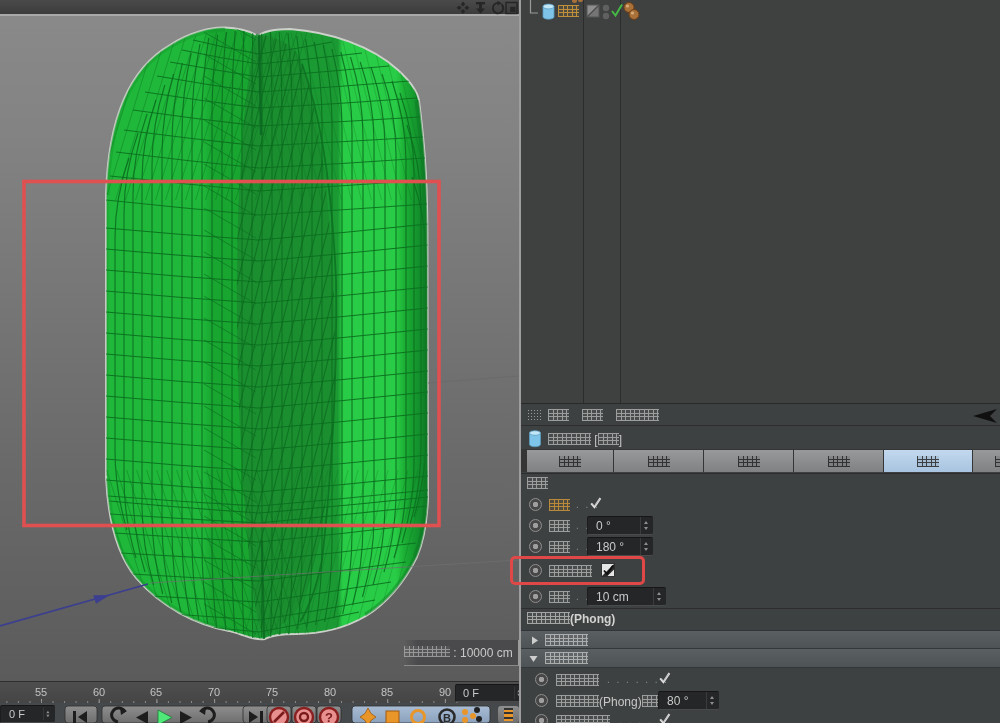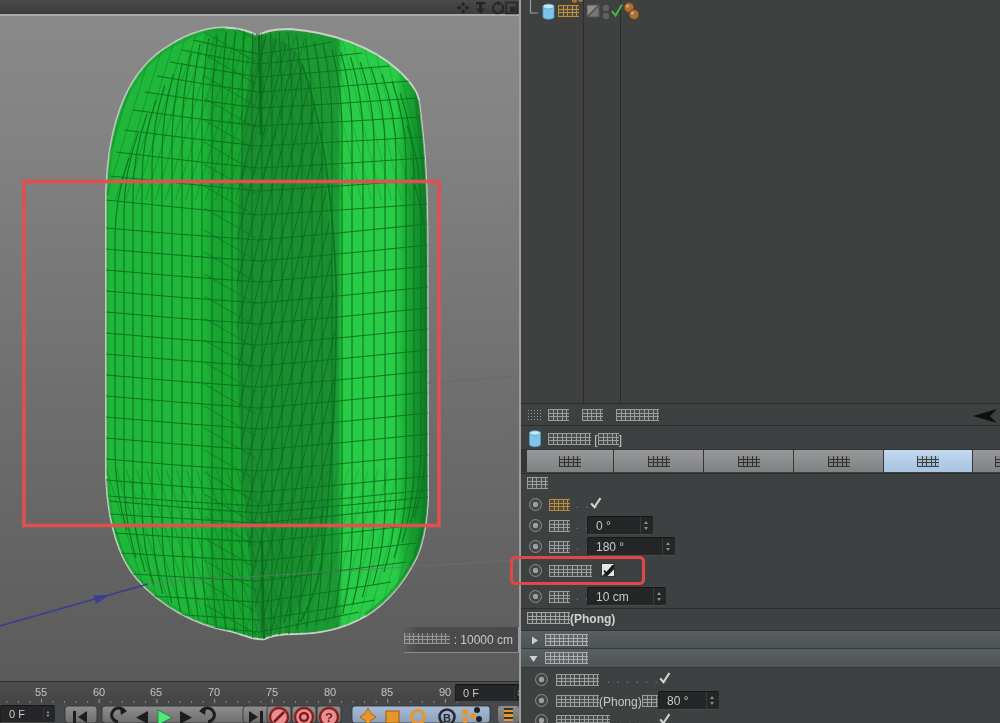--- a/index.html
+++ b/index.html
@@ -393,21 +393,21 @@
         </g>
         <g fill="none" stroke="#262626" stroke-width="1.9">
           <path d="M 499 3 A 5.2 5.2 0 1 0 501.5 4.2"></path>
         </g>
         <path d="M 497.5 0.8 l 4.2 2.5 l -4.2 2.5 Z" fill="#262626"></path>
         <g>
           <rect x="506" y="2.5" width="11" height="11" fill="none" stroke="#262626" stroke-width="1.5"></rect>
           <rect x="510.2" y="6.8" width="5.2" height="5.2" fill="#262626"></rect>
         </g>
       </svg></div>
-    <div class="abs" style="left:404px;top:627px;width:115px;height:26px;background:linear-gradient(90deg,rgba(80,80,82,0),rgba(72,72,75,0.9) 14px,rgba(72,72,75,0.92));border-right:1px solid #9b9b9b;border-bottom:1px solid #8a8a8a;display:flex;align-items:center;justify-content:flex-end;padding-right:5px">
+    <div class="abs" style="left:404px;top:640px;width:115px;height:26px;background:linear-gradient(90deg,rgba(80,80,82,0),rgba(72,72,75,0.9) 14px,rgba(72,72,75,0.92));border-right:1px solid #9b9b9b;border-bottom:1px solid #8a8a8a;display:flex;align-items:center;padding-right:5px">
       <span style="font-size:12px;color:#c9c9c9;white-space:nowrap"><span class="cj" style="width:46px;height:11px;background:repeating-linear-gradient(0deg,#aaaaaa 0 1px,transparent 1px 3.6px),repeating-linear-gradient(90deg,#aaaaaa 0 1px,transparent 1px 4.6px),linear-gradient(#aaaaaa1f,#aaaaaa1f);margin-top:0px;opacity:0.8"></span><span style="vertical-align:top"> : 10000 cm</span></span>
     </div>
     <div class="abs" style="left:0;top:681px;width:571px;height:22px;background:linear-gradient(180deg,#4e4e4e,#454545);border-top:1px solid #2e2e2e">
       <svg class="abs" style="left:0;top:0" width="519" height="22" viewBox="0 0 519 22">
         <text x="41" y="14" font-size="11" fill="#c2c2c2" text-anchor="middle" font-family="Liberation Sans">55</text>
         <rect x="41.0" y="17" width="1" height="5" fill="#9a9a9a"></rect>
         <text x="99" y="14" font-size="11" fill="#c2c2c2" text-anchor="middle" font-family="Liberation Sans">60</text>
         <rect x="98.7" y="17" width="1" height="5" fill="#9a9a9a"></rect>
         <text x="156" y="14" font-size="11" fill="#c2c2c2" text-anchor="middle" font-family="Liberation Sans">65</text>
         <rect x="156.4" y="17" width="1" height="5" fill="#9a9a9a"></rect>
@@ -594,21 +594,21 @@
         <path d="M 2 8 L 6 12.5 L 13.5 1.5" fill="none" stroke="#e2e2e2" stroke-width="2.6"></path>
         <path d="M 2.8 8 L 6.2 11.5 L 13 2" fill="none" stroke="#555" stroke-width="0.7" opacity="0.5"></path>
       </svg>
       <div class="okey" style="left:8px;top:519px"></div>
       <div class="abs" style="left:28px;top:520px"><span class="cj" style="width:21px;height:12px;background:repeating-linear-gradient(0deg,#b4b4b4 0 1px,transparent 1px 3.6px),repeating-linear-gradient(90deg,#b4b4b4 0 1px,transparent 1px 4.6px),linear-gradient(#b4b4b41f,#b4b4b41f);margin-top:0px;opacity:0.8"></span></div>
       <div class="abs dotl" style="left:55px;top:520px"> . . .</div>
       <div class="inp" style="left:66px;top:516px;width:66px;height:19px;line-height:18px;padding-left:8px;font-size:12px">0 °<span class="spin"></span></div>
       <div class="okey" style="left:8px;top:540px"></div>
       <div class="abs" style="left:28px;top:541px"><span class="cj" style="width:21px;height:12px;background:repeating-linear-gradient(0deg,#b4b4b4 0 1px,transparent 1px 3.6px),repeating-linear-gradient(90deg,#b4b4b4 0 1px,transparent 1px 4.6px),linear-gradient(#b4b4b41f,#b4b4b41f);margin-top:0px;opacity:0.8"></span></div>
       <div class="abs dotl" style="left:55px;top:541px"> . . .</div>
-      <div class="inp" style="left:66px;top:537px;width:88px;height:19px;line-height:18px;padding-left:8px;font-size:12px">180 °<span class="spin"></span></div>
+      <div class="inp" style="left:66px;top:537px;width:66px;height:19px;line-height:18px;padding-left:8px;font-size:12px">180 °<span class="spin"></span></div>
       <div class="okey" style="left:8px;top:564px"></div>
       <div class="abs" style="left:28px;top:565px"><span class="cj" style="width:43px;height:12px;background:repeating-linear-gradient(0deg,#b4b4b4 0 1px,transparent 1px 3.6px),repeating-linear-gradient(90deg,#b4b4b4 0 1px,transparent 1px 4.6px),linear-gradient(#b4b4b41f,#b4b4b41f);margin-top:0px;opacity:0.8"></span></div>
       <svg class="abs" style="left:80px;top:563px" width="15" height="15" viewBox="0 0 15 15">
         <rect x="0.5" y="0.5" width="13" height="13" fill="#e6e6e6" stroke="#333" stroke-width="1"></rect>
         <path d="M 0.5 13.5 L 13.5 0.5 L 13.5 6 L 6 13.5 Z" fill="#2a2a2a"></path>
         <path d="M 3 7.5 L 6 11 L 12 2.5" fill="none" stroke="#111" stroke-width="1.8"></path>
       </svg>
       <div class="okey" style="left:8px;top:590px"></div>
       <div class="abs" style="left:28px;top:591px"><span class="cj" style="width:21px;height:12px;background:repeating-linear-gradient(0deg,#b4b4b4 0 1px,transparent 1px 3.6px),repeating-linear-gradient(90deg,#b4b4b4 0 1px,transparent 1px 4.6px),linear-gradient(#b4b4b41f,#b4b4b41f);margin-top:0px;opacity:0.8"></span></div>
       <div class="abs dotl" style="left:55px;top:591px"> . . .</div>

